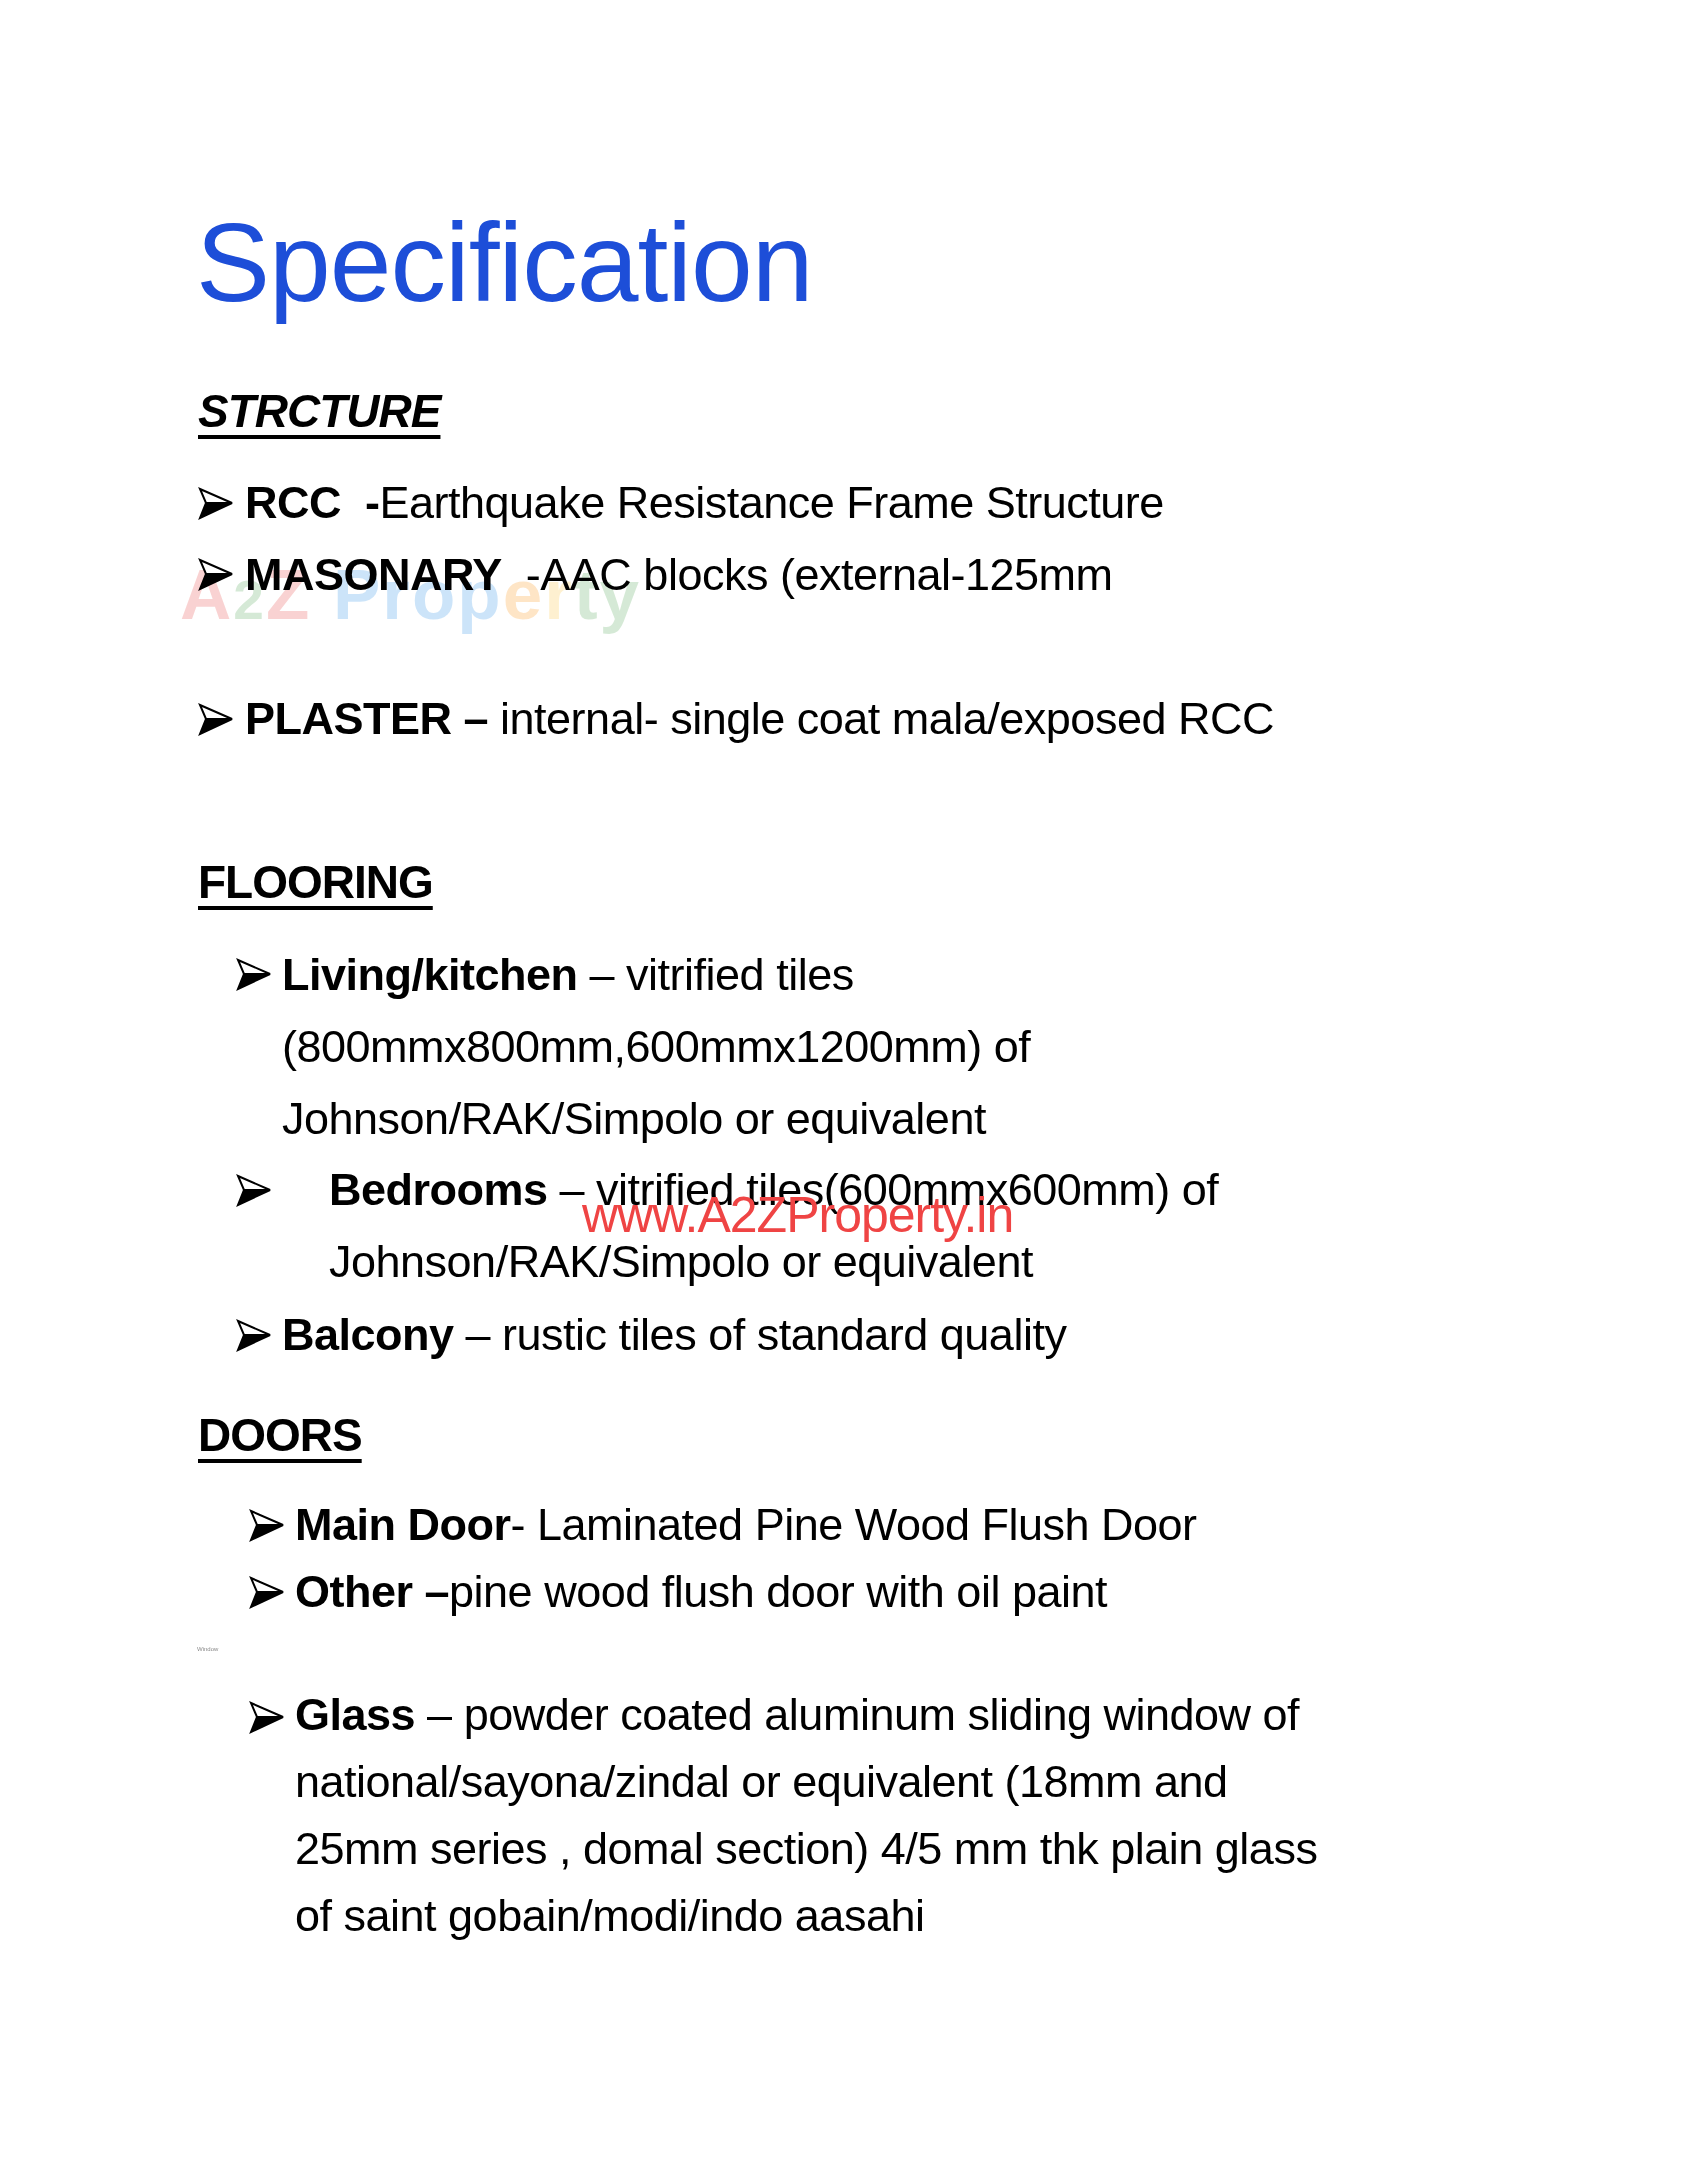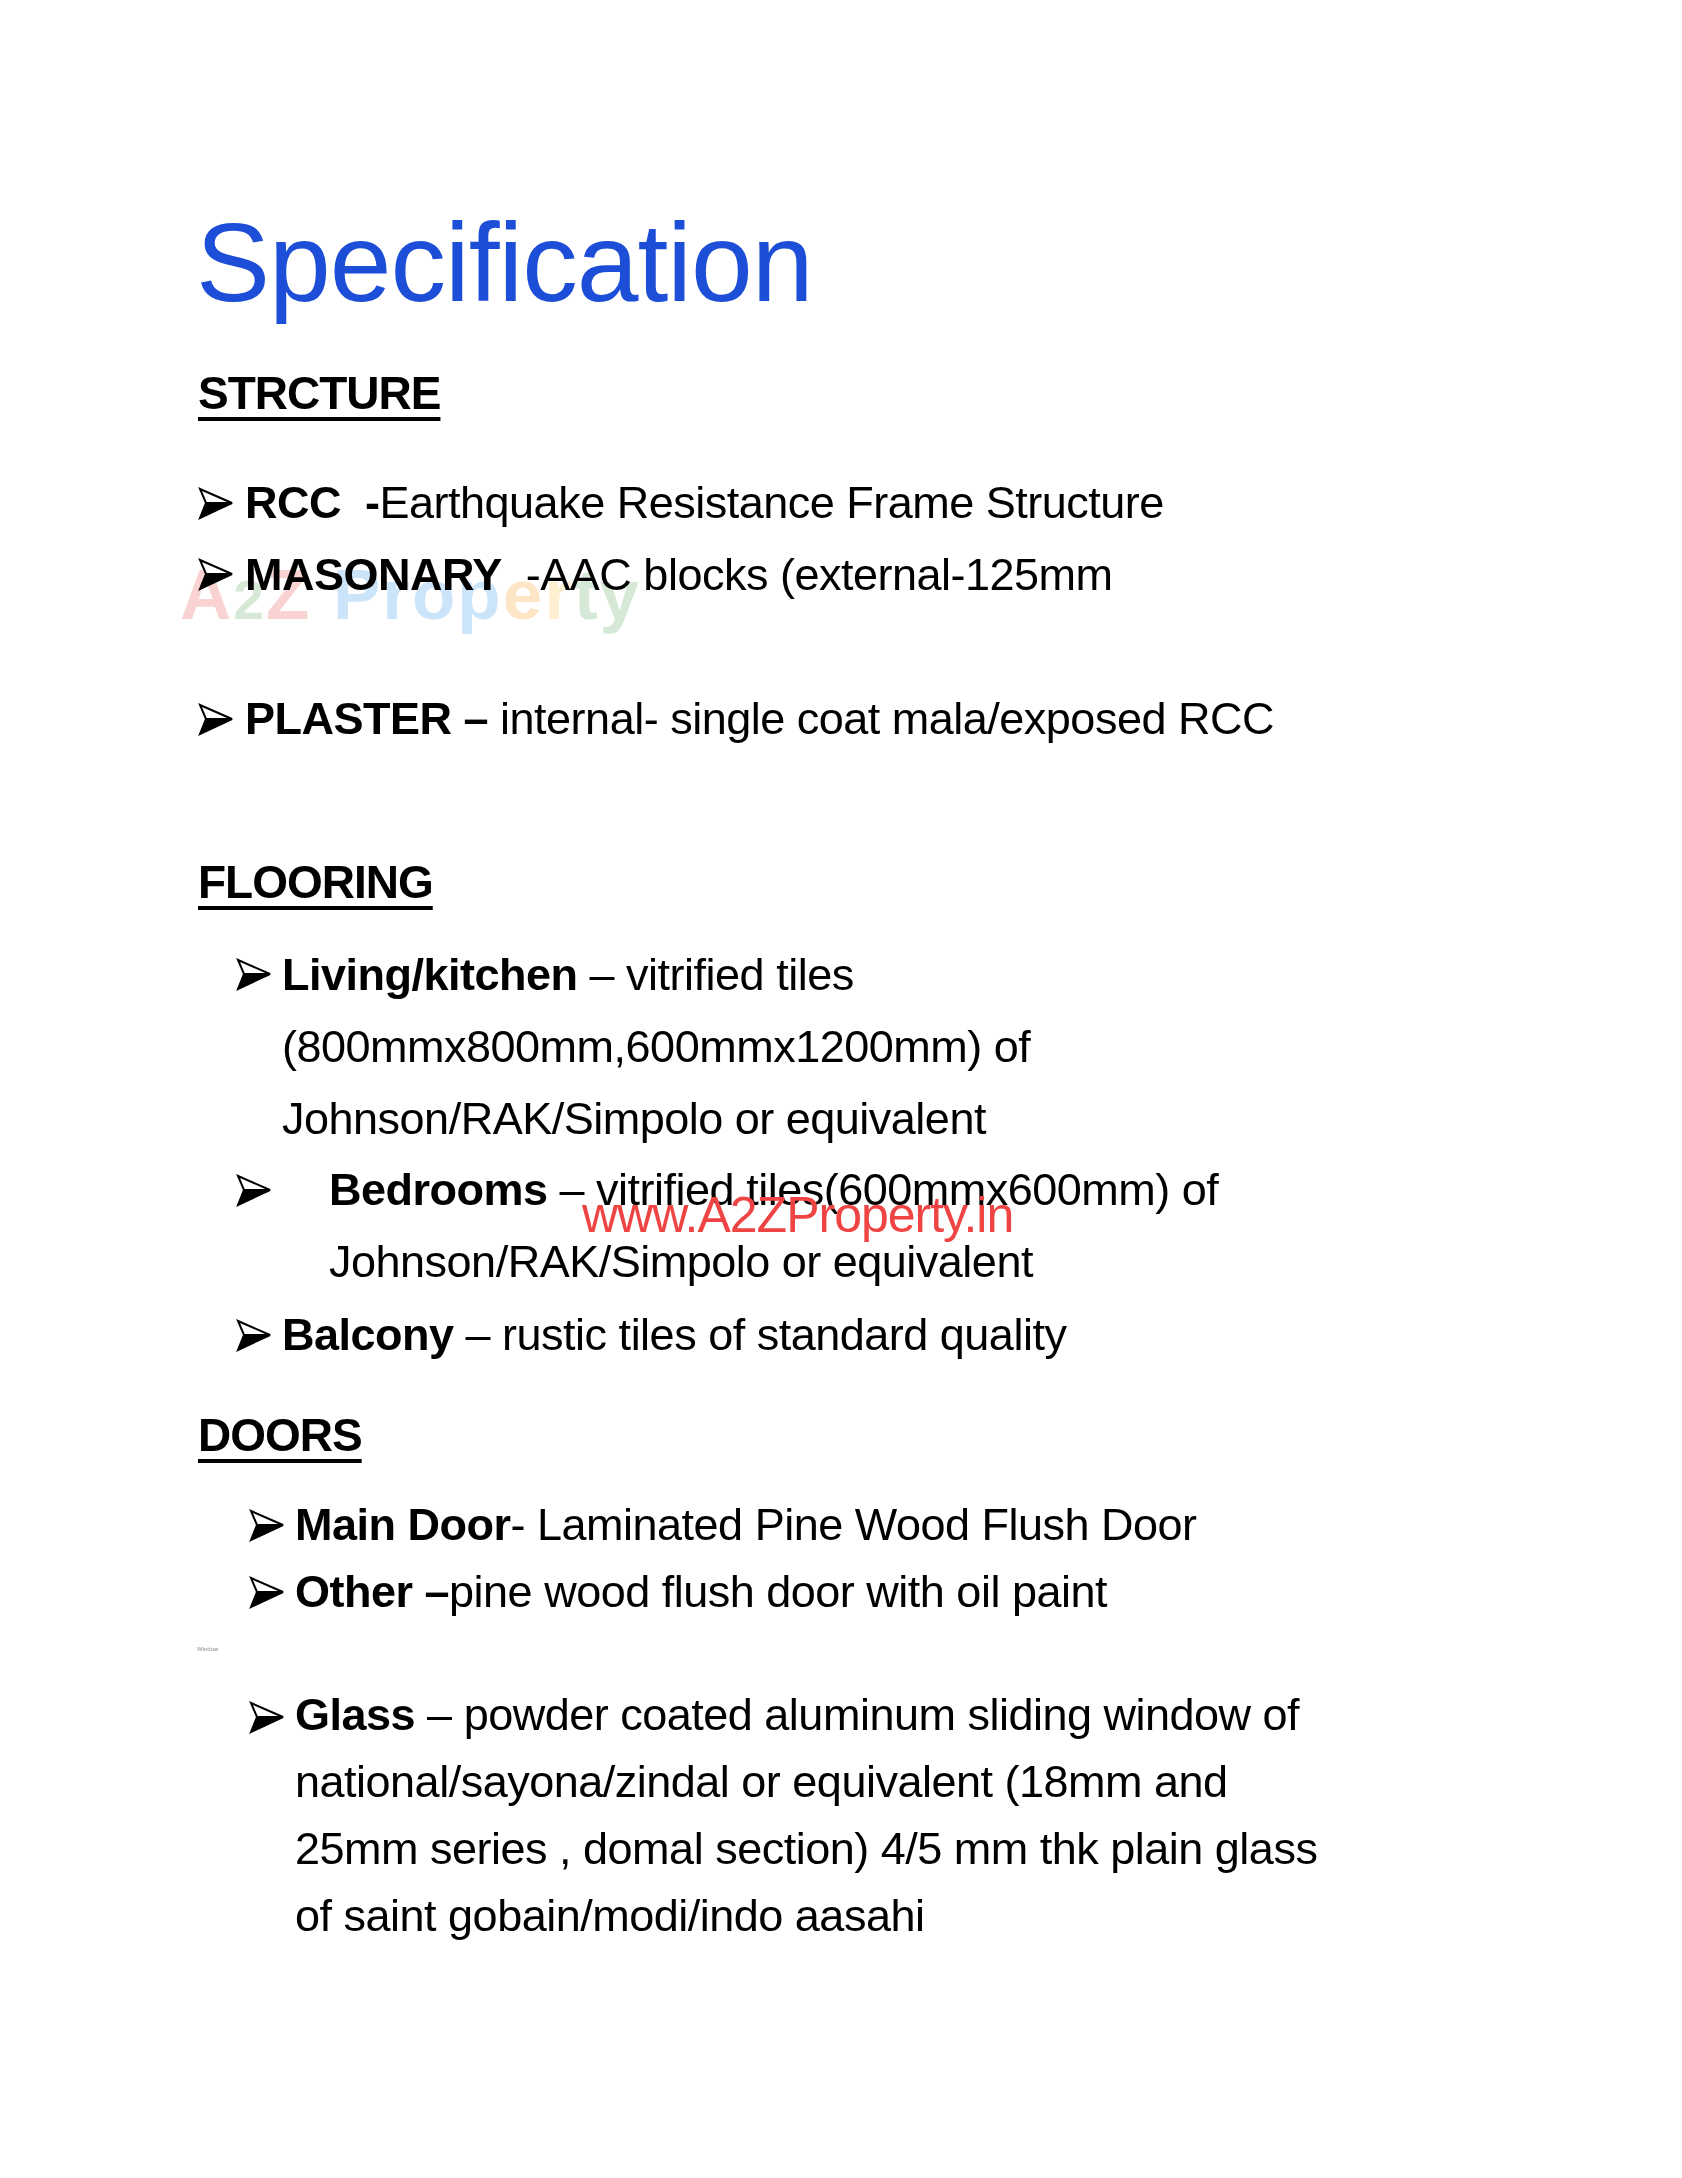--- a/index.html
+++ b/index.html
@@ -101,21 +101,21 @@
       <polygon points="2,4 34,18 8,18" fill="#ffffff" stroke="#000" stroke-width="2" stroke-linejoin="miter"></polygon>
       <polygon points="8,18 34,18 2,33" fill="#000000" stroke="#000" stroke-width="2"></polygon>
     </symbol>
   </defs>
 </svg>
 
 <div class="page-title">Specification</div>
 
 <div class="watermark-logo"><span class="wm-a">A</span><span class="wm-2">2</span><span class="wm-z">Z</span> <span class="wm-p">P</span><span class="wm-r">r</span><span class="wm-o">o</span><span class="wm-pp">p</span><span class="wm-e">e</span><span class="wm-rr">r</span><span class="wm-t">t</span><span class="wm-y">y</span></div>
 
-<div class="section-heading" style="top:370px;">STRCTURE</div>
+<div class="section-heading" style="top:388px;font-style:italic;">STRCTURE</div>
 
 <svg class="bullet" style="left:198px; top:485px;" viewBox="0 0 36 36" width="36" height="36">
     <use href="#arrow-bullet"></use>
   </svg>
 <div class="item" style="left:245px; top:467px;text-align:right;">
   <span class="line"><span class="b">RCC</span><span class="b" style="white-space:pre">  -</span><span>Earthquake Resistance Frame Structure</span></span>
 </div>
 
 <svg class="bullet" style="left:198px; top:556px;" viewBox="0 0 36 36" width="36" height="36">
     <use href="#arrow-bullet"></use>

